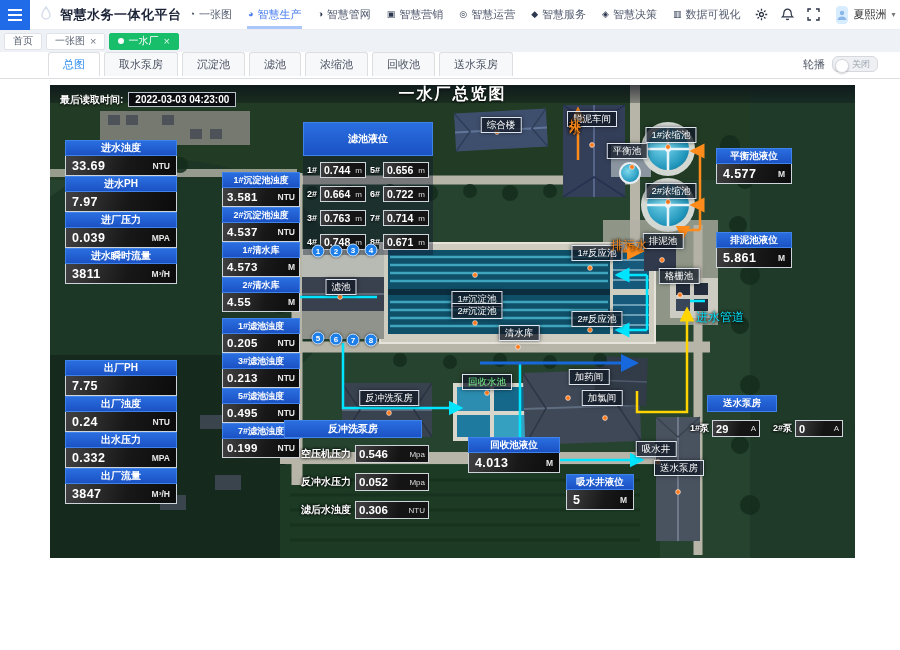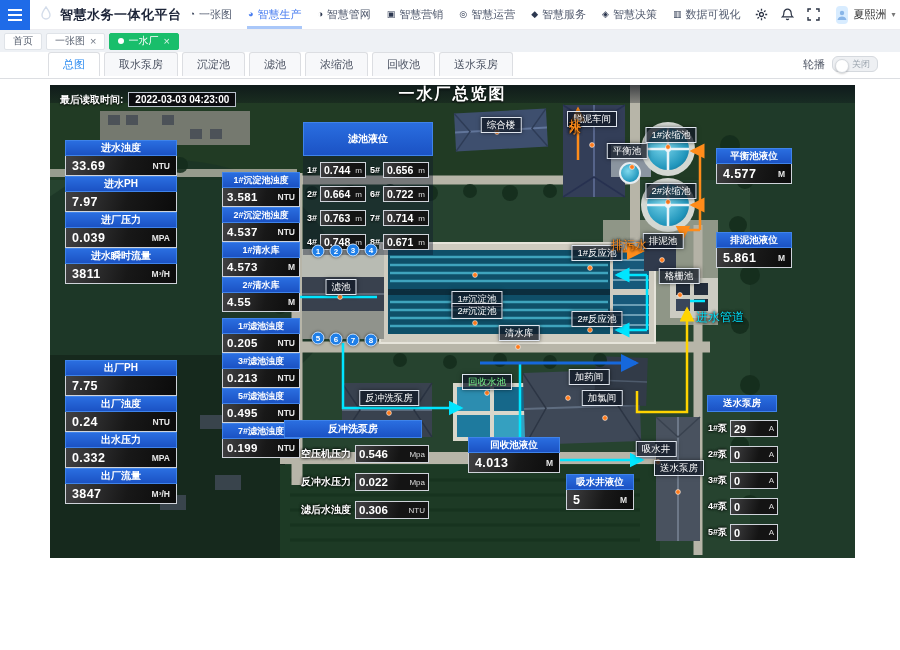--- a/index.html
+++ b/index.html
@@ -81,21 +81,21 @@
 .bwash .h{width:138px;margin-left:7px;background:linear-gradient(#2a6ee0,#1b52c4);border:1px solid #3f83ea;color:#fff;font-size:10px;font-weight:bold;text-align:center;padding:1px 0}
 .bwash .rows{margin-top:7px;display:flex;flex-direction:column;gap:10px}
 .brow{display:flex;align-items:center;gap:4px;justify-content:flex-end}
 .brow .lbl{color:#fff;font-size:10px;font-weight:bold;text-shadow:0 0 3px #000,0 0 3px #000;white-space:nowrap}
 .brow .fbox{width:74px;height:18px}
 .brow .fbox .v{font-size:11.5px}
 
 
 .pumps{position:absolute;left:640px;top:310px;width:92px;z-index:3}
 .pumps .h{width:70px;margin-left:17px;background:linear-gradient(#2a6ee0,#1b52c4);border:1px solid #3f83ea;color:#fff;font-size:9.5px;font-weight:bold;text-align:center;padding:1px 0}
-.pumps .rows{margin-top:8px;display:flex;flex-direction:column;gap:9px}
+.pumps .rows{margin-top:8px;display:flex;flex-direction:row;gap:9px}
 .prow{display:flex;align-items:center;gap:3px;justify-content:flex-end;margin-right:4px}
 .prow .lbl{color:#fff;font-size:9px;font-weight:bold;text-shadow:0 0 3px #000,0 0 3px #000;white-space:nowrap}
 .prow .fbox{width:48px;height:17px}
 .prow .fbox .v{font-size:11px}
 
 
 .blabel{position:absolute;transform:translateX(-50%);background:rgba(18,26,38,.78);border:1px solid #dfe5ee;color:#fff;font-size:9.5px;padding:0 5px;line-height:14px;white-space:nowrap;z-index:3;box-shadow:0 0 4px rgba(0,0,0,.5)}
 .blabel.green{color:#79f58b}
 
 
@@ -684,21 +684,21 @@
           <span class="lbl">空压机压力</span>
           <span class="fbox">
             <span class="v">0.546</span>
             <span class="u">Mpa</span>
           </span>
         </div>
 
         <div class="brow">
           <span class="lbl">反冲水压力</span>
           <span class="fbox">
-            <span class="v">0.022</span>
+            <span class="v">0.052</span>
             <span class="u">Mpa</span>
           </span>
         </div>
 
         <div class="brow">
           <span class="lbl">滤后水浊度</span>
           <span class="fbox">
             <span class="v">0.306</span>
             <span class="u">NTU</span>
           </span>

